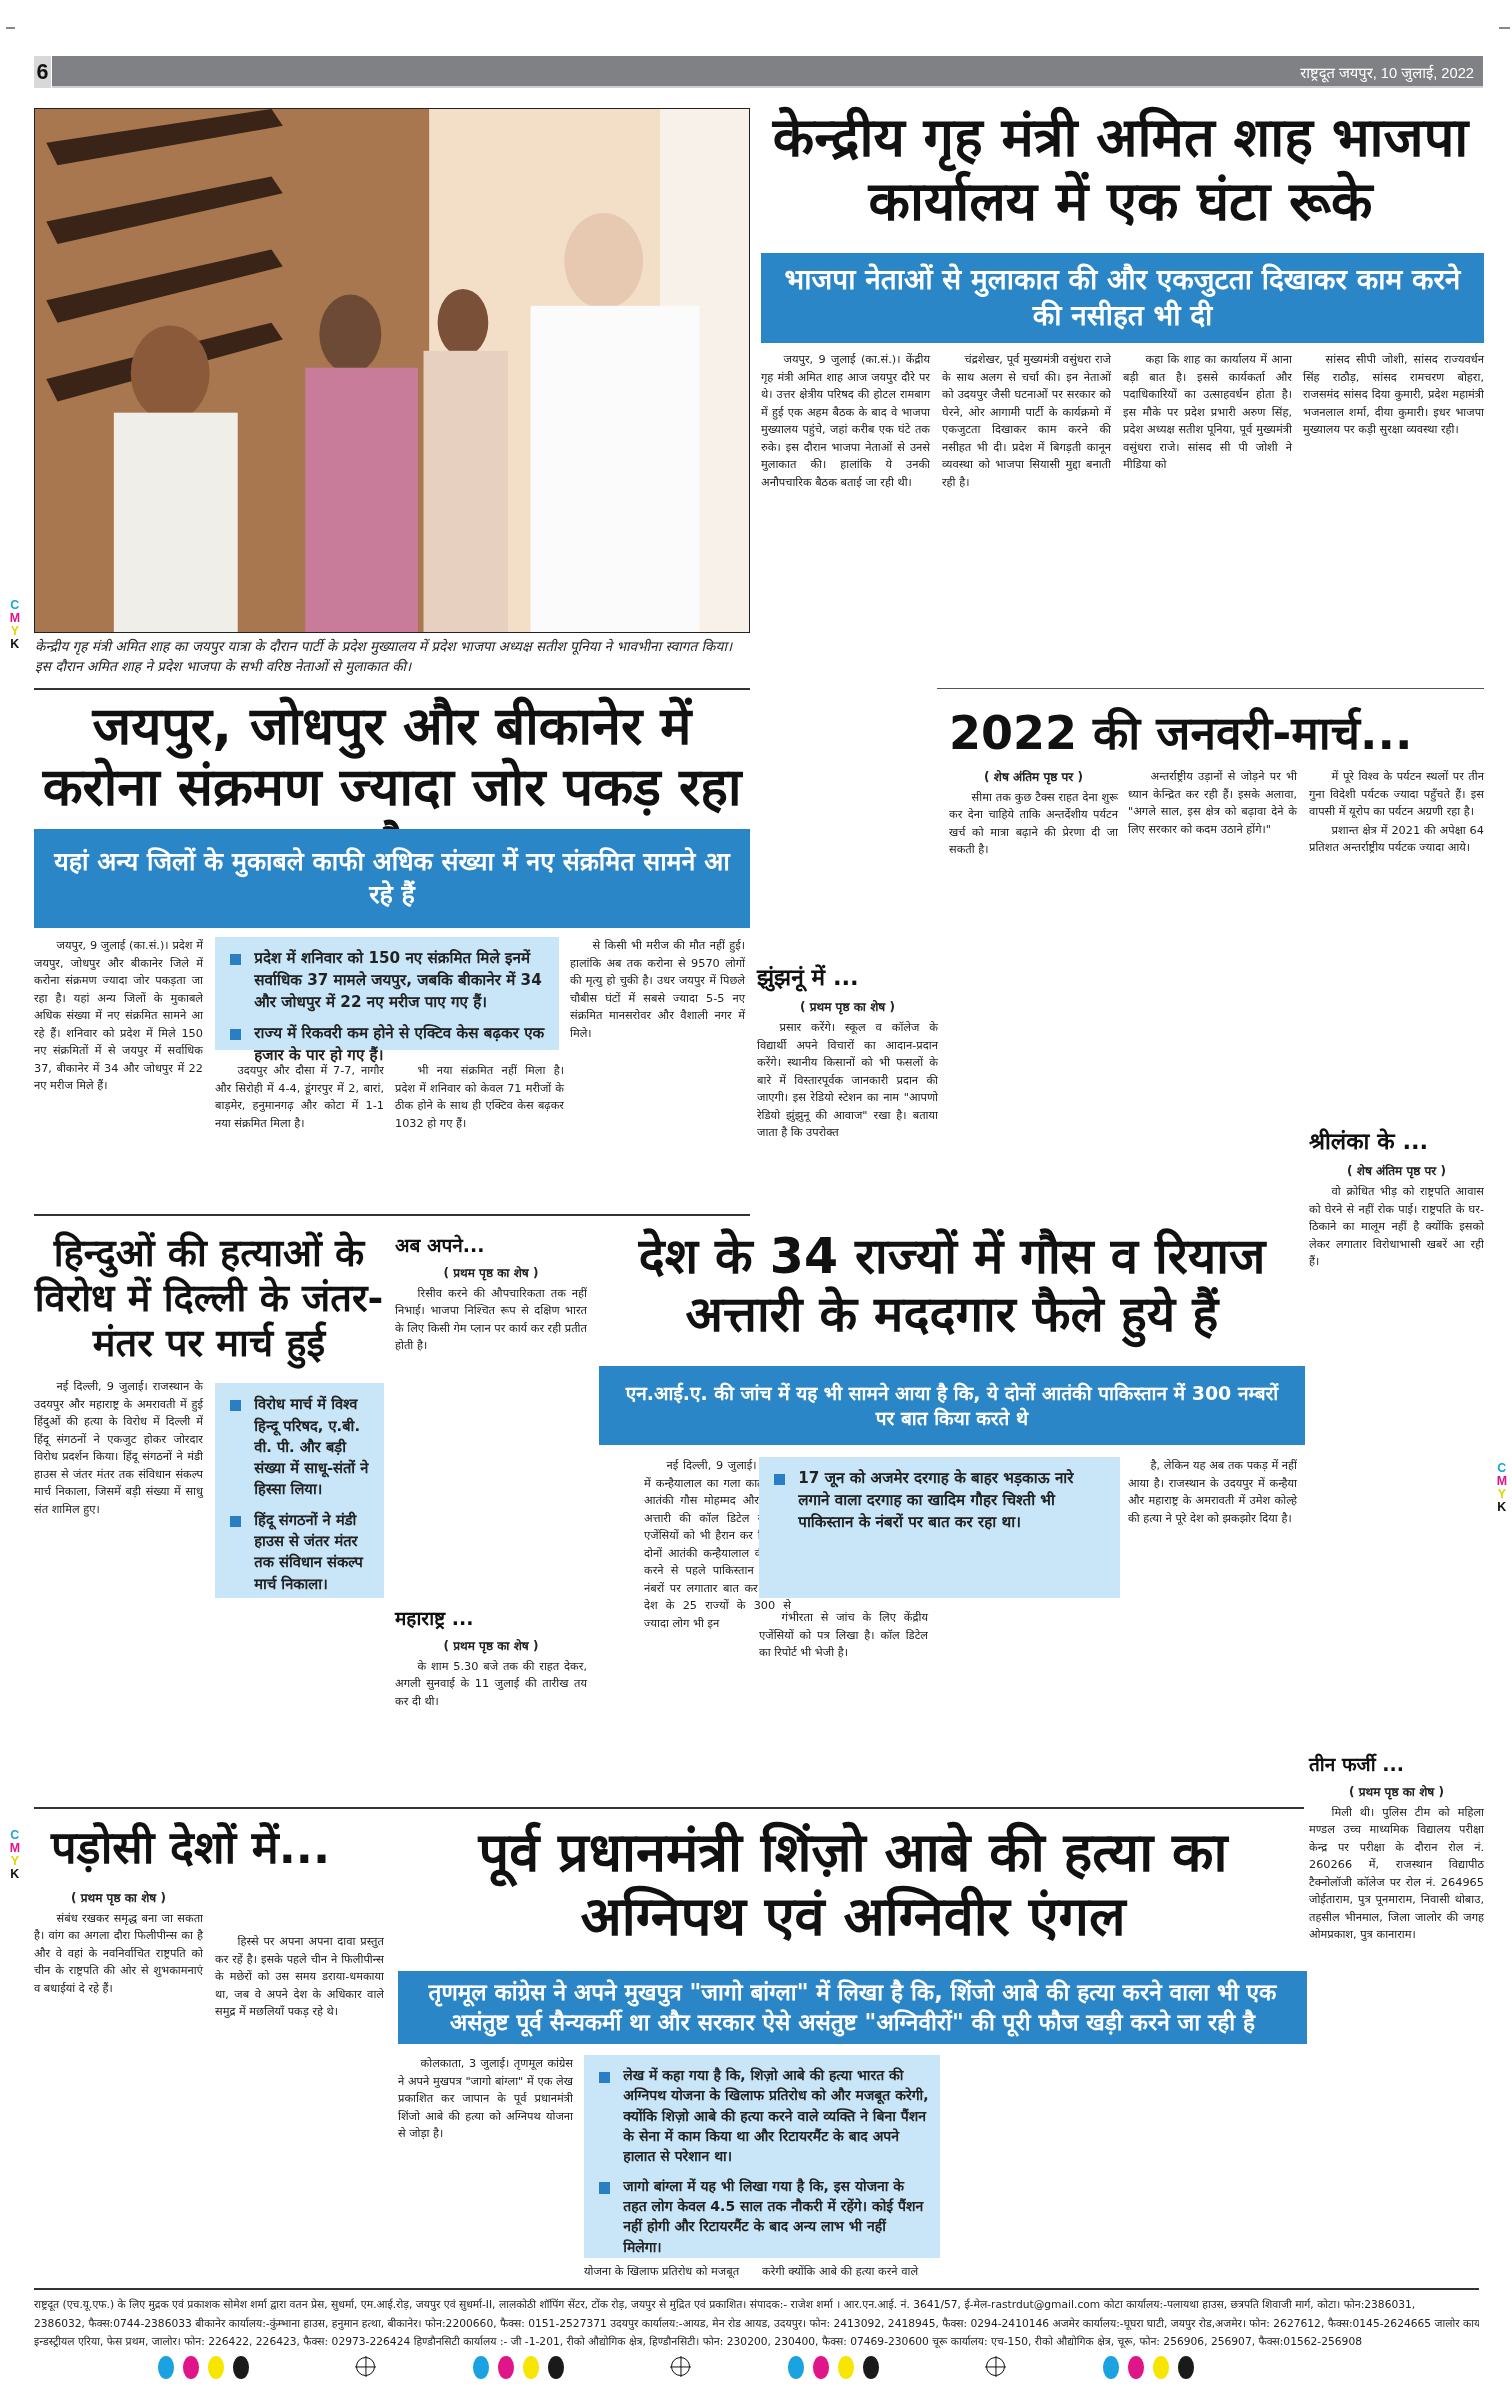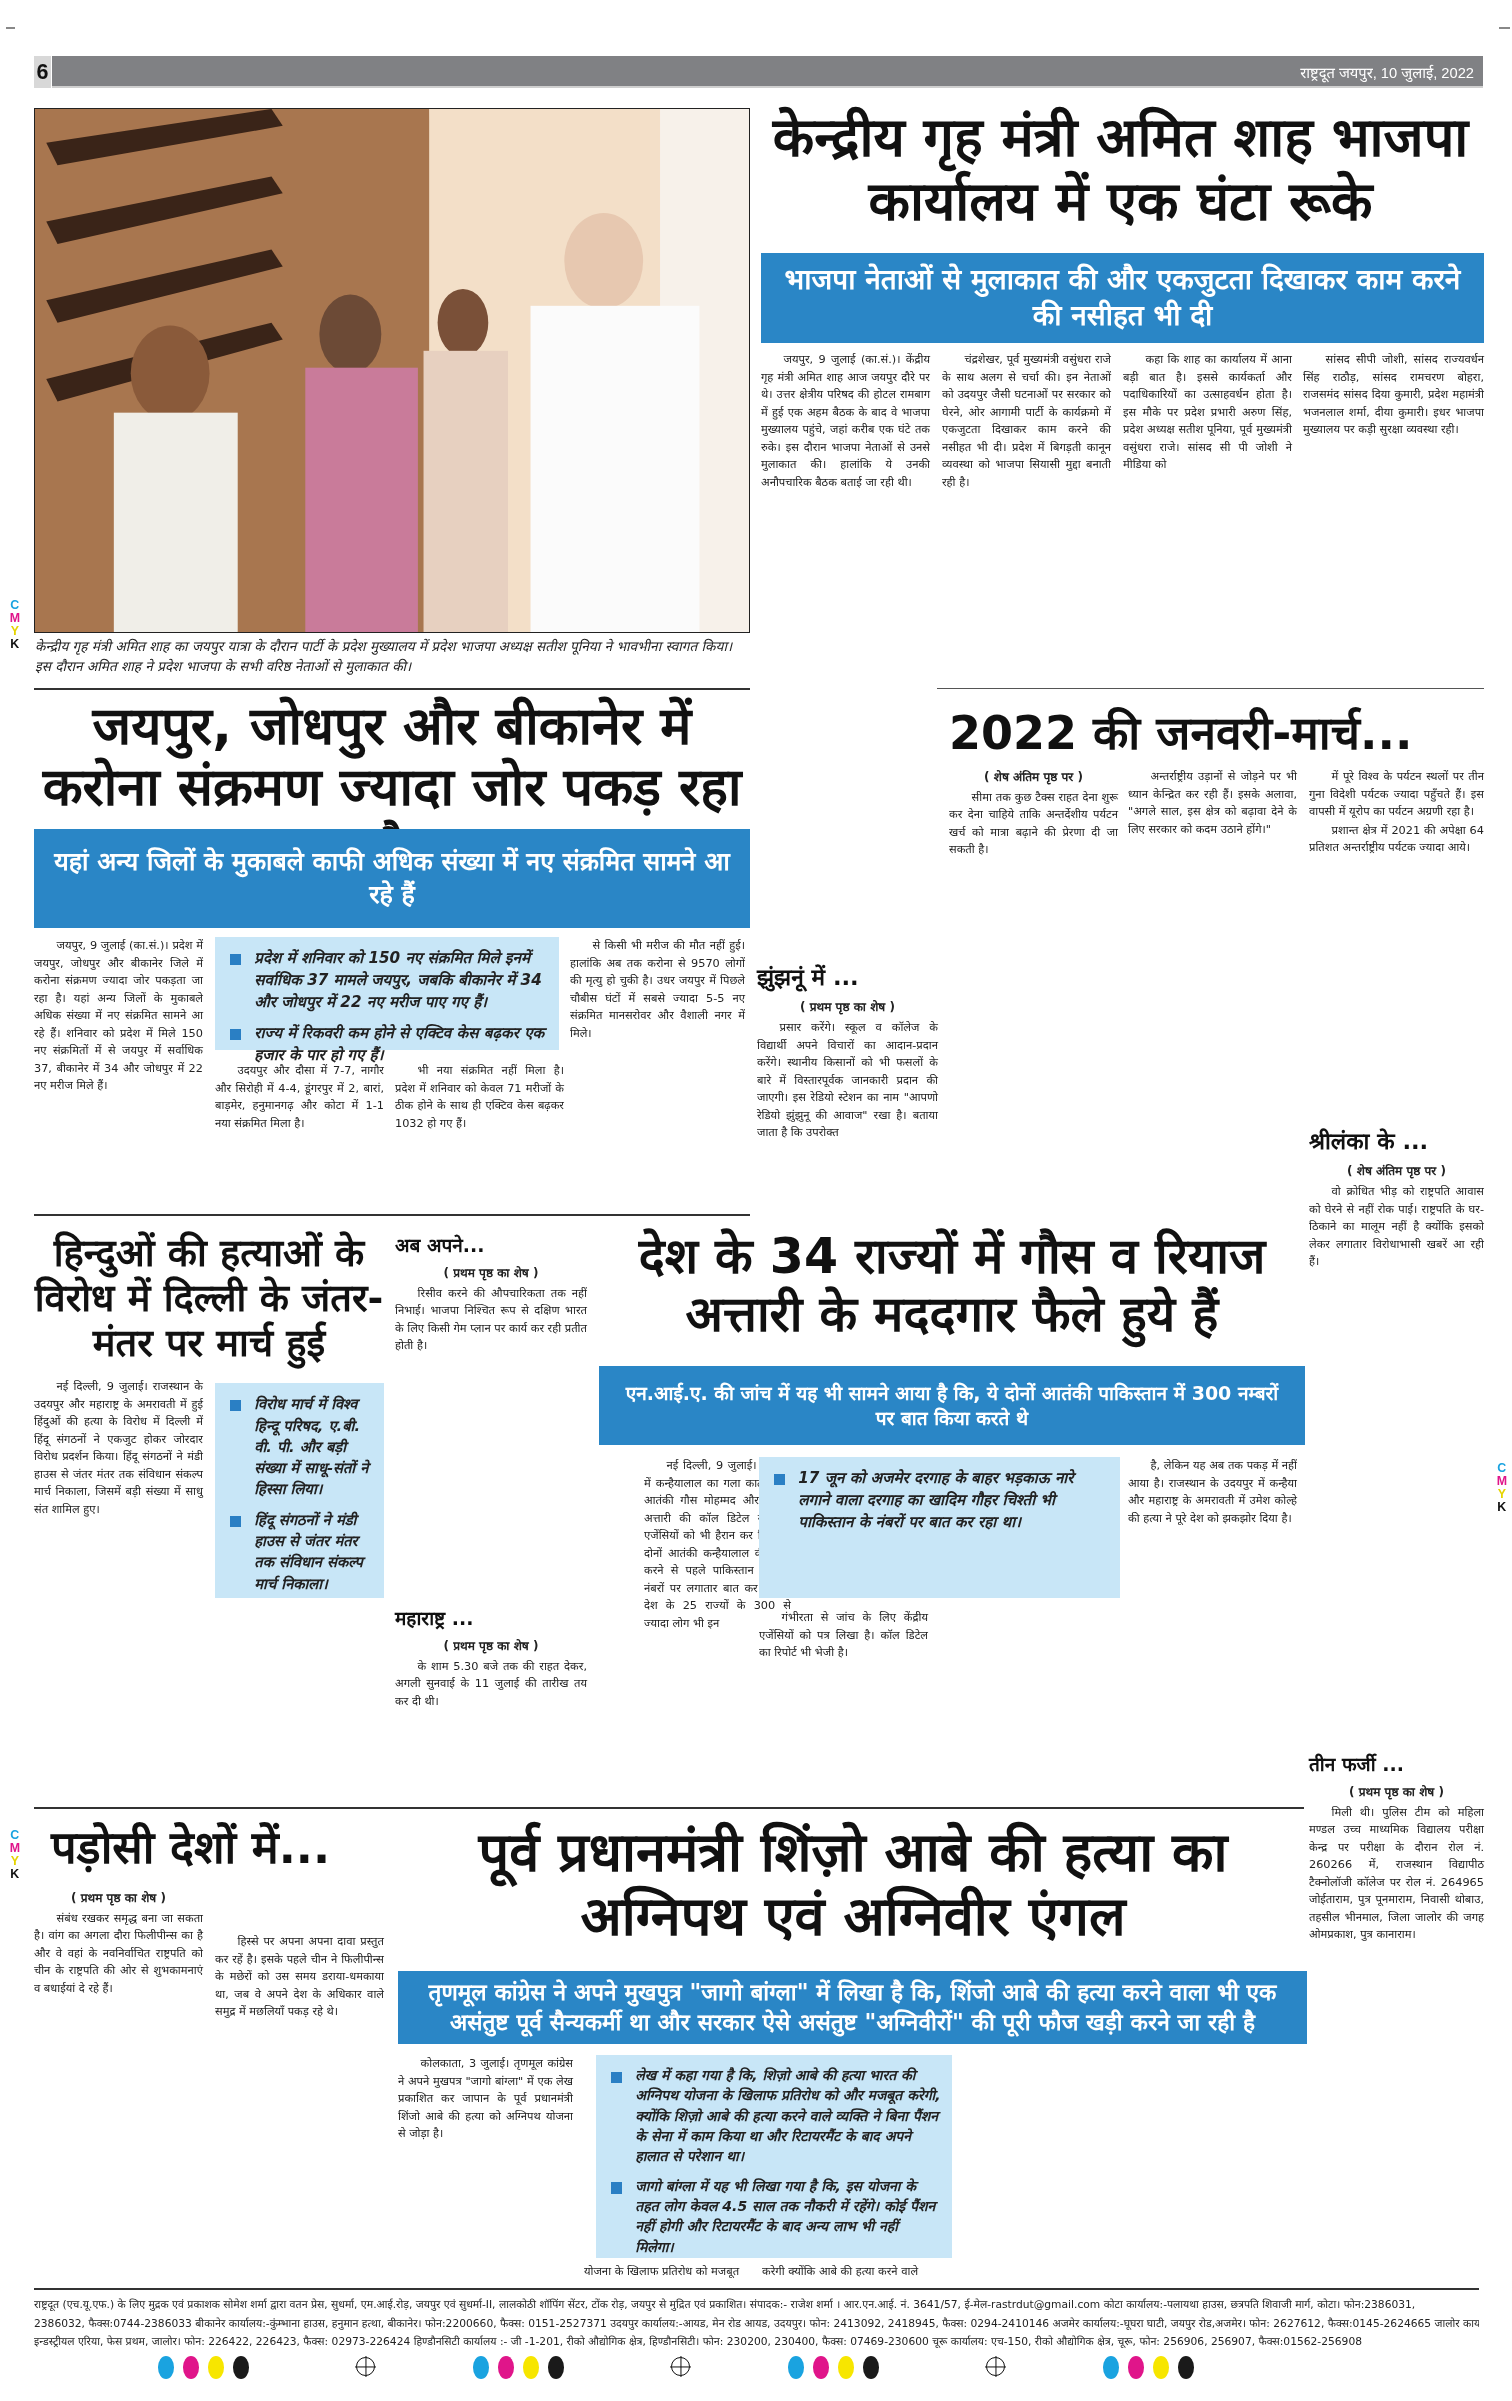--- a/index.html
+++ b/index.html
@@ -6,21 +6,21 @@
   html, body { width: 1512px; height: 2401px; background: #fff; overflow: hidden; }
   body { position: relative; font-family: "DejaVu Sans", sans-serif; color: #1a1a1a; }
   .abs { position: absolute; }
   .masthead { left: 52px; top: 56px; width: 1431px; height: 32px; background: #808184; border-bottom: 2.3px solid #cfcfcf; }
   .page-num { left: 34px; top: 56px; width: 17px; height: 32px; background: #d8d8d8; font: bold 21.5px "Liberation Sans", sans-serif; text-align: center; line-height: 32px; color: #111; }
   .mast-date { position: absolute; right: 9px; top: 5.6px; font: 14.7px "Liberation Sans", sans-serif; color: #fff; }
   .headline { font-family: "DejaVu Sans", sans-serif; font-weight: bold; color: #111; text-align: center; line-height: 1.18; }
   .blue-box { background: #2a86c6; color: #fff; text-align: center; font-weight: bold; display: flex; align-items: center; justify-content: center; padding: 5.6px 17px; line-height: 1.3; }
   .light-box { background: #c8e6f7; padding: 10.2px 11.3px; }
   .light-box ul { list-style: none; }
-  .light-box li { position: relative; padding-left: 28px; font-weight: bold; font-size: 15.2px; line-height: 1.45; margin-bottom: 9px; color: #222; font-style: italic; }
+  .light-box li { position: relative; padding-left: 28px; font-weight: bold; font-size: 15.2px; line-height: 1.45; margin-bottom: 9px; color: #222; }
   .light-box li::before { content: ""; position: absolute; left: 3.4px; top: 6.8px; width: 11.3px; height: 11.3px; background: #2a7fc4; }
   .col-text { font-size: 11.3px; line-height: 1.55; text-align: justify; color: #222; }
   .col-text p { text-indent: 2em; margin-bottom: 1.1px; }
   .cont { text-align: center; font-weight: bold; font-size: 12px; margin-bottom: 2.3px; }
   .sub-head { font-weight: bold; font-size: 22.6px; color: #111; margin-bottom: 3.4px; }
   .rule { height: 2.3px; background: #333; }
   .thin-rule { height: 1.1px; background: #555; }
   .photo { background: linear-gradient(135deg, #b98763 0%, #e9c9a6 30%, #5b3a2a 55%, #d7b79a 75%, #f1e2d2 100%); border: 1.1px solid #222; overflow: hidden; }
   .caption { font-style: italic; font-size: 13.6px; line-height: 1.45; color: #222; }
   .cmyk { font: bold 12.4px "Liberation Sans", sans-serif; line-height: 1.05; text-align: center; width: 13.6px; }
@@ -205,21 +205,21 @@
 </div>
 <div class="abs col-text" style="left:215px;top:1889px;width:169px;margin-top:44px;">
     <p>हिस्से पर अपना अपना दावा प्रस्तुत कर रहें है। इसके पहले चीन ने फिलीपीन्स के मछेरों को उस समय डराया-धमकाया था, जब वे अपने देश के अधिकार वाले समुद्र में मछलियाँ पकड़ रहे थे।</p>
   </div>
 
 <div class="abs headline" style="left:407px;top:1821px;width:892px;font-size:54px;">पूर्व प्रधानमंत्री शिंज़ो आबे की हत्या का अग्निपथ एवं अग्निवीर एंगल</div>
 <div class="abs blue-box" style="left:398px;top:1971px;width:909px;height:73px;font-size:22.6px;">तृणमूल कांग्रेस ने अपने मुखपुत्र "जागो बांग्ला" में लिखा है कि, शिंजो आबे की हत्या करने वाला भी एक असंतुष्ट पूर्व सैन्यकर्मी था और सरकार ऐसे असंतुष्ट "अग्निवीरों" की पूरी फौज खड़ी करने जा रही है</div>
 <div class="abs col-text" style="left:398px;top:2055px;width:175px;">
     <p>कोलकाता, 3 जुलाई। तृणमूल कांग्रेस ने अपने मुखपत्र "जागो बांग्ला" में एक लेख प्रकाशित कर जापान के पूर्व प्रधानमंत्री शिंजो आबे की हत्या को अग्निपथ योजना से जोड़ा है।</p>
   </div>
-<div class="abs light-box" style="left:596px;top:2055px;width:356px;height:203px;">
+<div class="abs light-box" style="left:584px;top:2055px;width:356px;height:203px;">
   <ul>
     <li style="font-size:14px;">लेख में कहा गया है कि, शिज़ो आबे की हत्या भारत की अग्निपथ योजना के खिलाफ प्रतिरोध को और मजबूत करेगी, क्योंकि शिज़ो आबे की हत्या करने वाले व्यक्ति ने बिना पैंशन के सेना में काम किया था और रिटायरमैंट के बाद अपने हालात से परेशान था।</li>
     <li style="font-size:14px;">जागो बांग्ला में यह भी लिखा गया है कि, इस योजना के तहत लोग केवल 4.5 साल तक नौकरी में रहेंगे। कोई पैंशन नहीं होगी और रिटायरमैंट के बाद अन्य लाभ भी नहीं मिलेगा।</li>
   </ul>
 </div>
 <div class="abs col-text" style="left:584px;top:2263px;width:169px;">
     <p style="text-indent:0">योजना के खिलाफ प्रतिरोध को मजबूत</p>
   </div>
 <div class="abs col-text" style="left:762px;top:2263px;width:181px;">
     <p style="text-indent:0">करेगी क्योंकि आबे की हत्या करने वाले</p>

